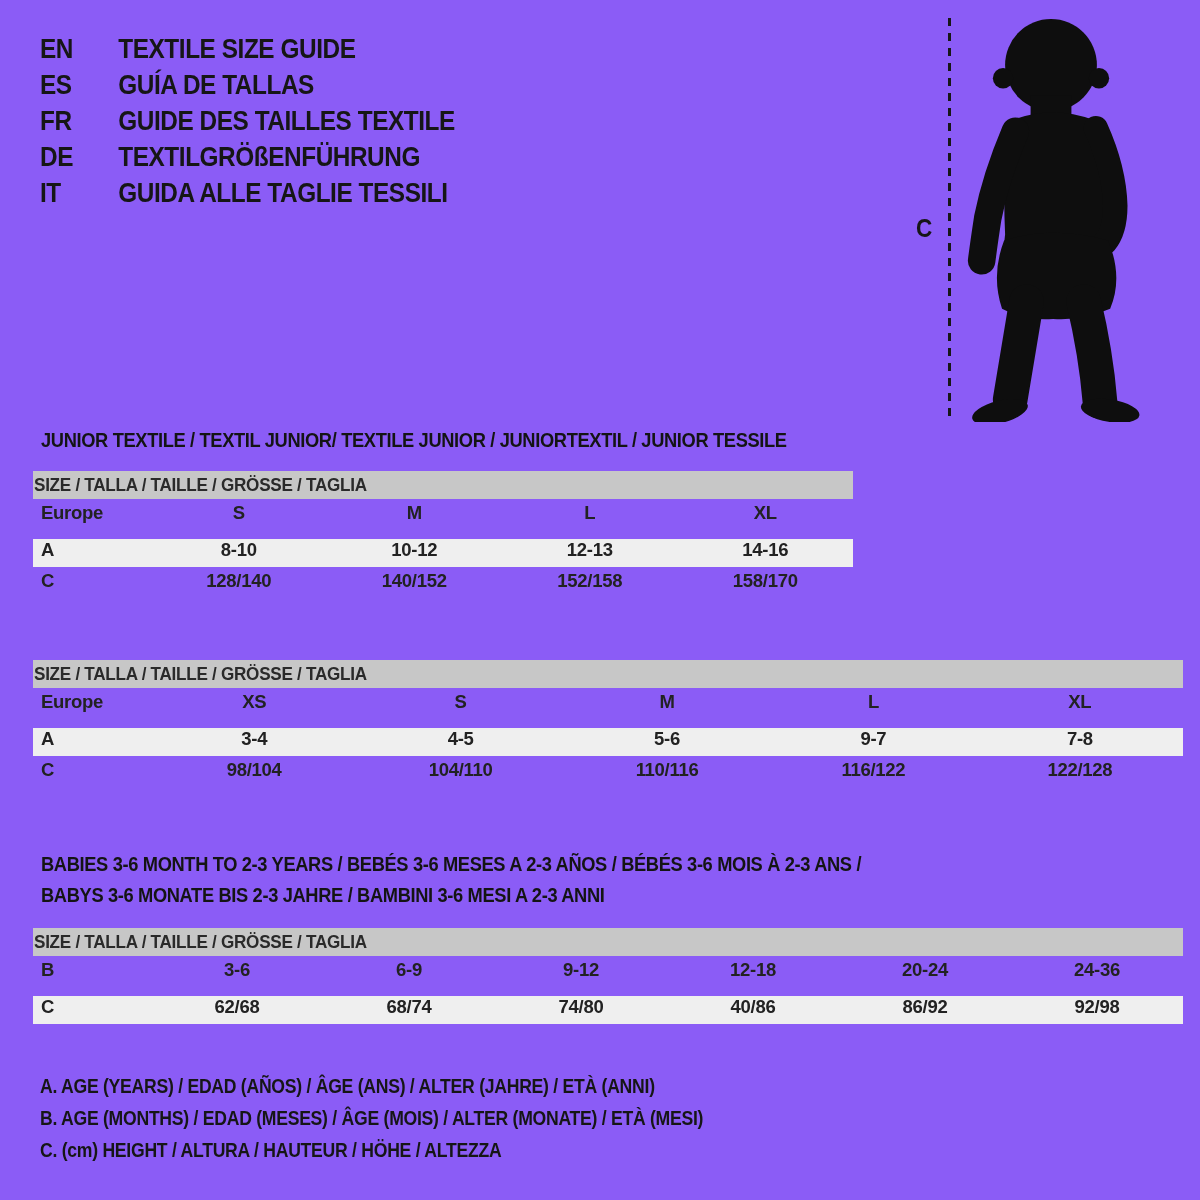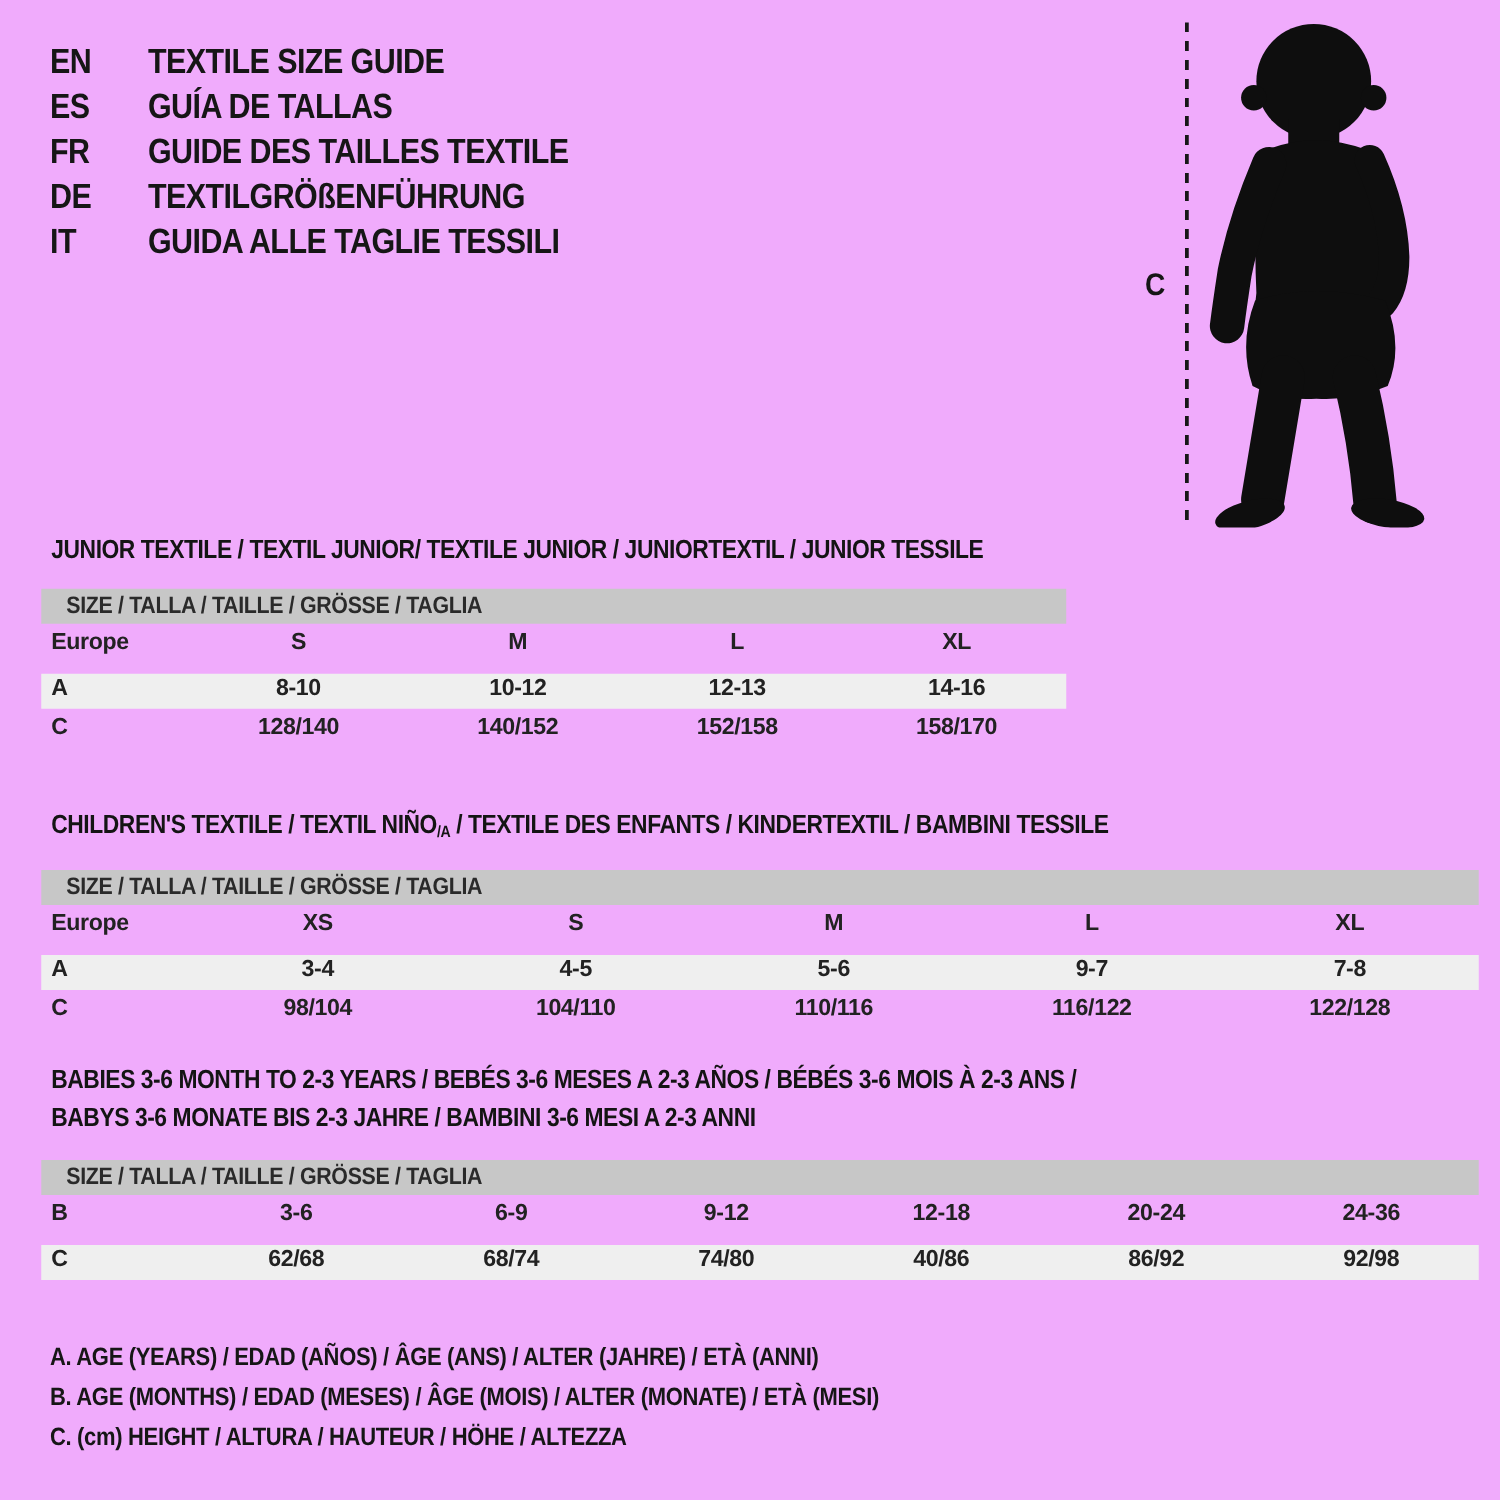--- a/index.html
+++ b/index.html
@@ -3,21 +3,21 @@
 <meta charset="utf-8">
 <style>
   html, body {
     margin: 0; padding: 0;
     width: 1200px; height: 1200px;
     background: #ffffff;
     font-family: "Liberation Sans", sans-serif;
     color: #1a1a1a;
     -webkit-font-smoothing: antialiased;
   }
-  .page { position: relative; width: 1200px; height: 1200px; overflow: hidden; background: #f0abfc; text-decoration: underline; }
+  .page { position: relative; width: 1200px; height: 1200px; overflow: hidden; background: #8b5cf6; text-decoration: underline; }
 
   
   .lang-block { position: absolute; left: 40px; top: 31px; }
   .lang-row {
     display: flex; align-items: baseline;
     font-size: 28px; font-weight: 700; line-height: 36px;
     letter-spacing: -0.5px;
     transform: scaleX(0.87); transform-origin: left center;
     white-space: nowrap; color: #161616;
   }
@@ -49,21 +49,21 @@
     display: inline-block; transform: scaleX(0.87); transform-origin: left center;
     letter-spacing: -0.4px; white-space: nowrap;
   }
   .section-title .sub { font-size: 0.62em; vertical-align: -0.25em; }
 
   #section-junior .size-bar, #section-children .size-bar { margin-top: 16px; }
   #section-babies .size-bar { margin-top: 18px; }
 
   .size-bar {
     height: 28px; background: #c7c7c7;
-    line-height: 28px; padding-left: 20px;
+    line-height: 28px; padding-left: 1px;
     font-size: 19px; font-weight: 700; color: #2a2a2a;
     white-space: nowrap;
   }
   .size-bar .ttl { display: inline-block; transform: scaleX(0.9); transform-origin: left center; letter-spacing: -0.3px; }
 
   .size-table { margin-top: 3px; }
   .t-row {
     display: flex; align-items: flex-start; height: 34px;
     font-size: 18.5px; font-weight: 700; color: #222;
   }
@@ -148,21 +148,20 @@
           <div class="cell-label">C</div>
           <div class="cell">128/140</div>
           <div class="cell">140/152</div>
           <div class="cell">152/158</div>
           <div class="cell">158/170</div>
         </div>
       </div>
   </div>
 
   <div class="section" id="section-children">
-    <div class="section-title"><span class="ttl"><span>CHILDREN'S TEXTILE / TEXTIL NIÑO</span><span class="sub">/A</span><span> / TEXTILE DES ENFANTS / KINDERTEXTIL / BAMBINI TESSILE</span></span></div>
     <div class="size-bar"><span class="ttl">SIZE / TALLA / TAILLE / GRÖSSE / TAGLIA</span></div>
     <div class="size-table">
         <div class="t-row">
           <div class="cell-label">Europe</div>
           <div class="cell">XS</div>
           <div class="cell">S</div>
           <div class="cell">M</div>
           <div class="cell">L</div>
           <div class="cell">XL</div>
         </div>

